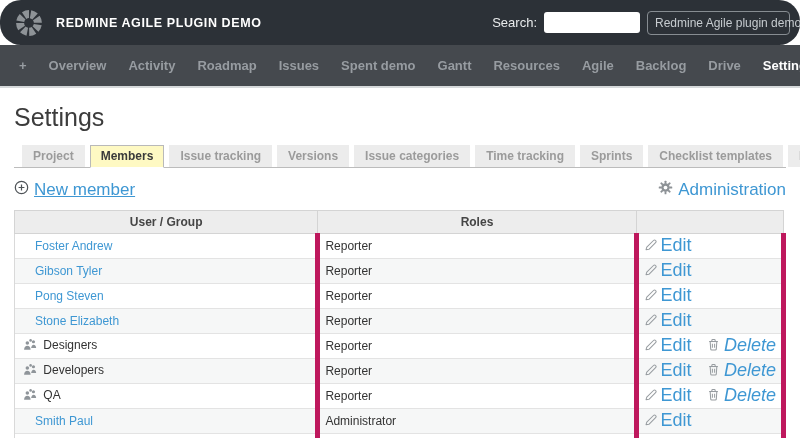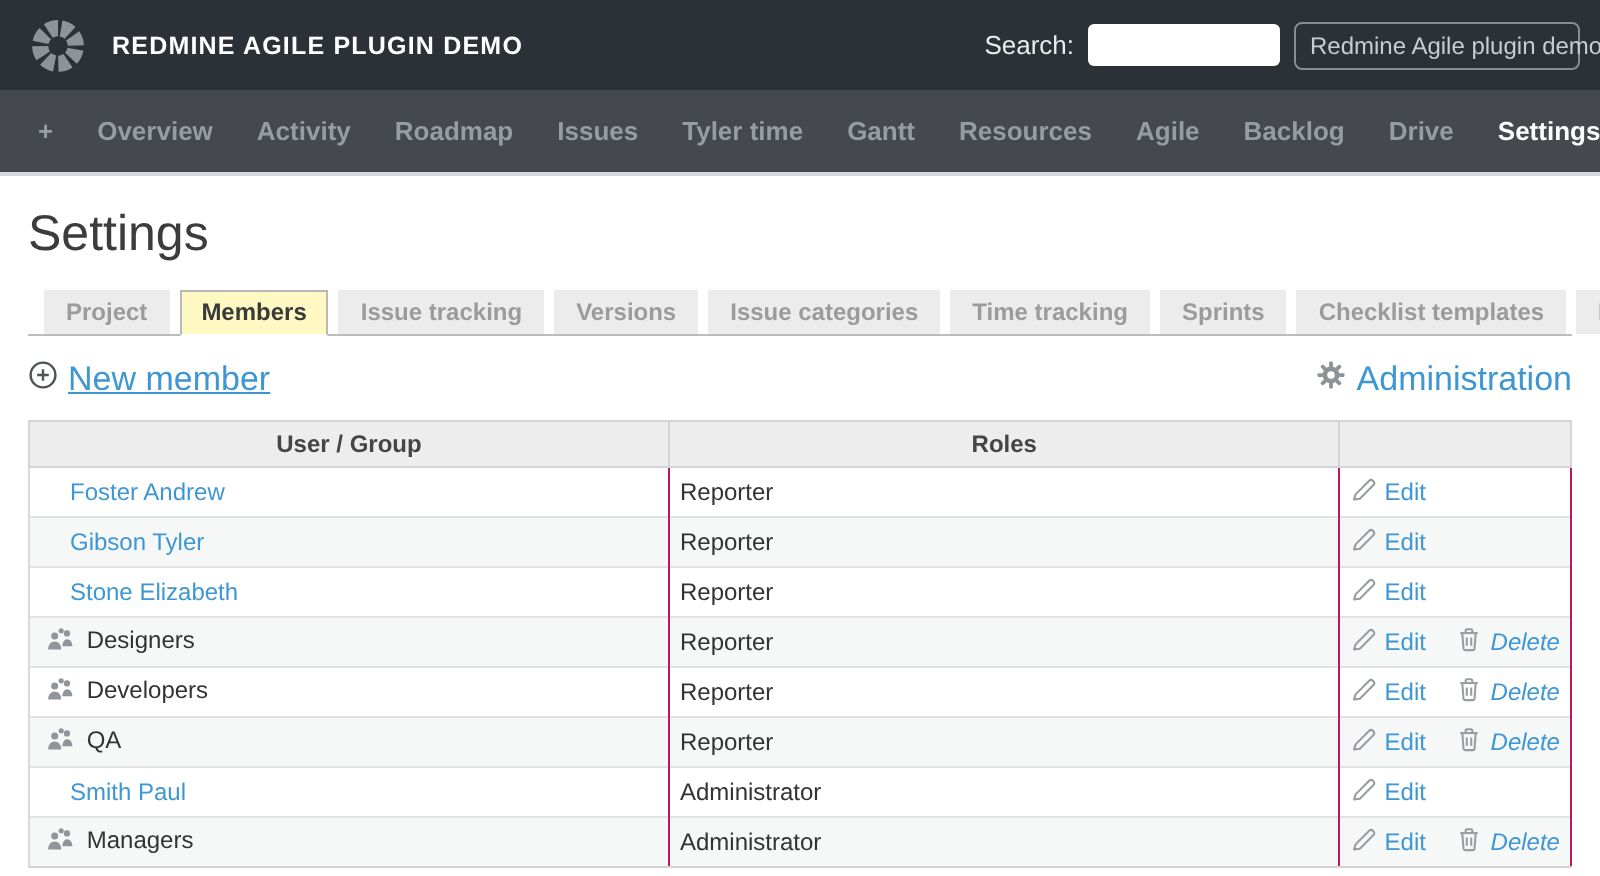--- a/index.html
+++ b/index.html
@@ -8,20 +8,21 @@
     width: 800px; height: 438px; overflow: hidden;
     background: #fff;
     font-family: "Liberation Sans", sans-serif;
   }
 
   
   .topbar {
     height: 45px; background: #2c3137;
     display: flex; align-items: center;
     padding: 0 10px 0 14px;
+    border-radius: 21px;
   }
   .logo { display: flex; align-items: center; }
   .brand {
     color: #fff; font-weight: bold; font-size: 12.5px;
     letter-spacing: .6px; margin-left: 12px; white-space: nowrap;
   }
   .top-search { margin-left: auto; display: flex; align-items: center; gap: 7px; }
   .search-label { color: #e9ebec; font-size: 13px; }
   .search-input {
     width: 96px; height: 21px; border: 0; border-radius: 3px;
@@ -79,37 +80,37 @@
   }
   .new-member .label { text-decoration: underline; }
 
   
   table.members { width: 100%; border-collapse: collapse; font-size: 12px; }
   .members th {
     background: #ededed; border: 1px solid #d4d4d4;
     font-weight: bold; color: #454545; text-align: center; padding: 4px 0;
   }
   .members td {
-    border-left: 1px solid #d9d9d9; border-right: 1px solid #be185d;
+    border-left: 1px solid #d9d9d9; border-right: 5px solid #be185d;
     border-top: 1px solid #e3e3e3;
     padding: 4px 5px 3px; color: #333; line-height: 15px;
   }
   .members tbody tr:last-child td { border-bottom: 1px solid #d4d4d4; }
   .members tbody tr:nth-child(even) { background: #f6f7f7; }
 
   tr.user .cell-name { padding-left: 20px; }
   tr.group .cell-name { padding-left: 8px; }
   .group-icon { display: inline-block; vertical-align: -2px; margin-right: 2px; }
   .member-name { color: #3e97d3; text-decoration: none; cursor: pointer; }
   tr.group .member-name { color: #333; cursor: default; }
 
   .cell-role { padding-left: 6px; }
   .cell-actions { padding-left: 8px; white-space: nowrap; }
   .action {
-    color: #3e97d3; text-decoration: none; font-size: 12px;
+    color: #3e97d3; text-decoration: none; font-size: 18px;
     display: inline-flex; align-items: center; gap: 4px; cursor: pointer;
   }
   .action.delete { margin-left: 12px; font-style: italic; }
 </style>
 </head>
 <body>
 
 <div class="app">
 
   <header class="topbar">
@@ -128,21 +129,21 @@
       </div>
     </div>
   </header>
 
   <nav class="mainnav" id="nav-items">
       <a class="nav-item">+</a>
       <a class="nav-item">Overview</a>
       <a class="nav-item">Activity</a>
       <a class="nav-item">Roadmap</a>
       <a class="nav-item">Issues</a>
-      <a class="nav-item">Tyler time</a>
+      <a class="nav-item">Spent demo</a>
       <a class="nav-item">Gantt</a>
       <a class="nav-item">Resources</a>
       <a class="nav-item">Agile</a>
       <a class="nav-item">Backlog</a>
       <a class="nav-item">Drive</a>
       <a class="nav-item active">Settings</a>
     </nav>
 
   <main class="content">
     <h2 class="page-title">Settings</h2>
@@ -236,20 +237,38 @@
           </svg>
         </span>
         <span class="edit-label">Edit</span>
       </a>
       
     </td>
   </tr>
           <tr class="user">
     <td class="cell-name">
       
+      <a class="member-name">Pong Steven</a>
+    </td>
+    <td class="cell-role">Reporter</td>
+    <td class="cell-actions">
+      <a class="action edit">
+        <span>
+          <svg width="13" height="13" viewBox="0 0 14 14">
+            <path d="M2.2 12.6 L3 9.9 L10.2 2.7 A1.6 1.6 0 0 1 12.5 5 L5.3 12.2 L2.2 12.6 Z" fill="none" stroke="#979ca0" stroke-width="1.1" stroke-linejoin="round"></path>
+          </svg>
+        </span>
+        <span class="edit-label">Edit</span>
+      </a>
+      
+    </td>
+  </tr>
+          <tr class="user">
+    <td class="cell-name">
+      
       <a class="member-name">Stone Elizabeth</a>
     </td>
     <td class="cell-role">Reporter</td>
     <td class="cell-actions">
       <a class="action edit">
         <span>
           <svg width="13" height="13" viewBox="0 0 14 14">
             <path d="M2.2 12.6 L3 9.9 L10.2 2.7 A1.6 1.6 0 0 1 12.5 5 L5.3 12.2 L2.2 12.6 Z" fill="none" stroke="#979ca0" stroke-width="1.1" stroke-linejoin="round"></path>
           </svg>
         </span>

